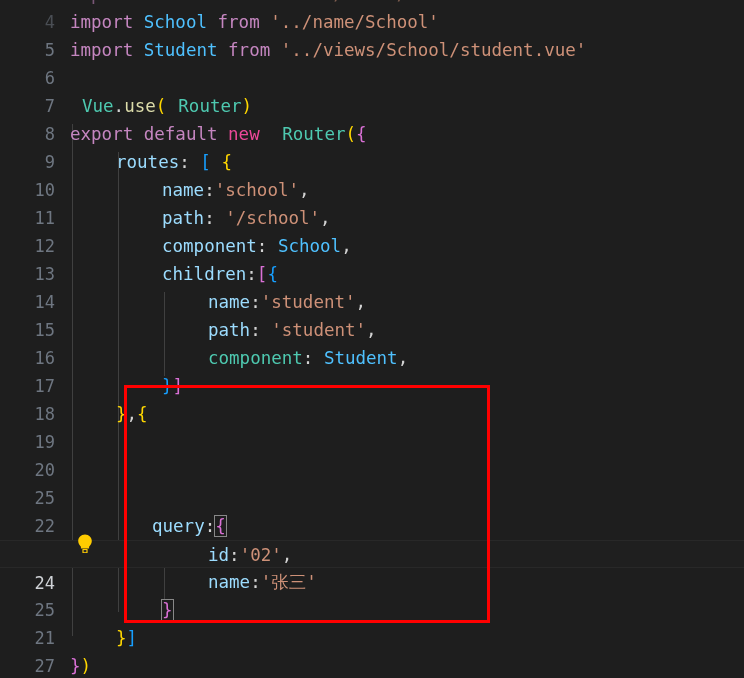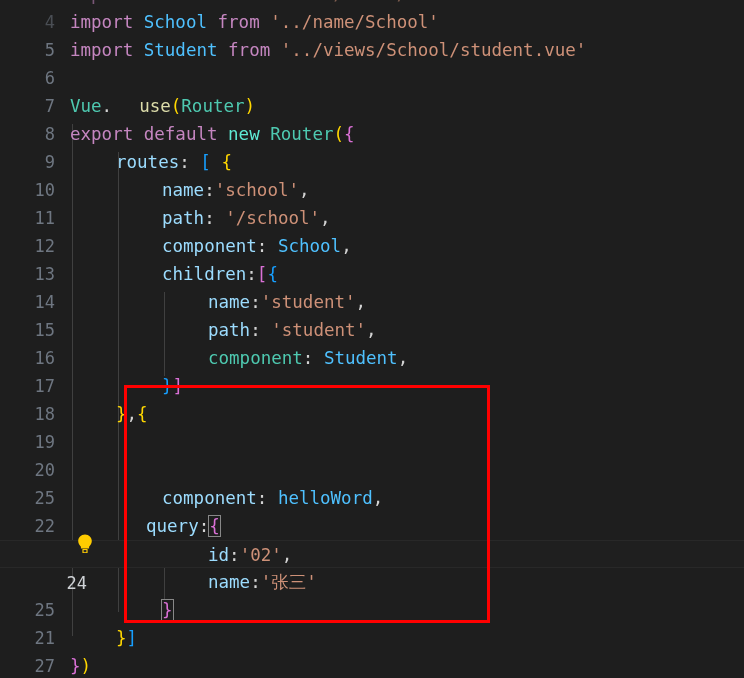--- a/index.html
+++ b/index.html
@@ -32,33 +32,33 @@
     box-sizing: border-box;
   }
   .lnum {
     position: absolute;
     left: 0;
     width: 55px;
     text-align: right;
     color: #6e7681;
     font-size: 17px;
   }
-  .row.active .lnum { color: #cfd2d6; padding-left: 32px; }
+  .row.active .lnum { color: #cfd2d6; }
   .code {
     position: absolute;
     left: 70px;
     top: 0;
     white-space: pre;
   }
   
   .kw      { color: #c586c0; }  
-  .kw2     { color: #5eead4; }  
+  .kw2     { color: #ec4899; }  
   .ident   { color: #4fc1ff; }  
-  .cls     { color: #4ec9b0; }  
-  .fn      { color: #dcdcaa; margin-left: 27px; }  
+  .cls     { color: #4ec9b0; margin-left: 12px; }  
+  .fn      { color: #dcdcaa; }  
   .plain   { color: #d4d4d4; }
   .str     { color: #ce9178; }  
   .prop    { color: #9cdcfe; }  
   .propg   { color: #4ec9b0; }  
   .val     { color: #4fc1ff; }
   .b1      { color: #ffd700; }  
   .b2      { color: #da70d6; }  
   .b3      { color: #179fff; }  
   .bmatch  { outline: 1px solid #888; outline-offset: 0px; }
   
@@ -176,26 +176,25 @@
   <div class="row" style="top:428px;">
     <span class="lnum">20</span>
   </div>
 
   <div class="row" style="top:456px;">
     <span class="lnum">25</span>
   </div>
 
   <div class="row" style="top:484px;">
     <span class="lnum">22</span>
-    <span class="code" style="left:162px;"><span class="prop">component</span><span class="plain">: </span><span class="val">helloWord</span><span class="plain">,</span></span>
   </div>
 
   <div class="row" style="top:512px;">
     <span class="lnum">23</span>
-    <span class="code" style="left:146px;"><span class="prop">query</span><span class="plain">:</span><span class="b2 bmatch">{</span></span>
+    <span class="code" style="left:152px;"><span class="prop">query</span><span class="plain">:</span><span class="b2 bmatch">{</span></span>
   </div>
 
   <div class="row active" style="top:540px;">
     <span class="lnum">24</span>
     <span class="code" style="left:208px;"><span class="prop">id</span><span class="plain">:</span><span class="str">'02'</span><span class="plain">,</span></span>
   </div>
 
   <div class="row" style="top:568px;">
     <span class="lnum">25</span>
     <span class="code" style="left:208px;"><span class="prop">name</span><span class="plain">:</span><span class="str">'张三'</span></span>

